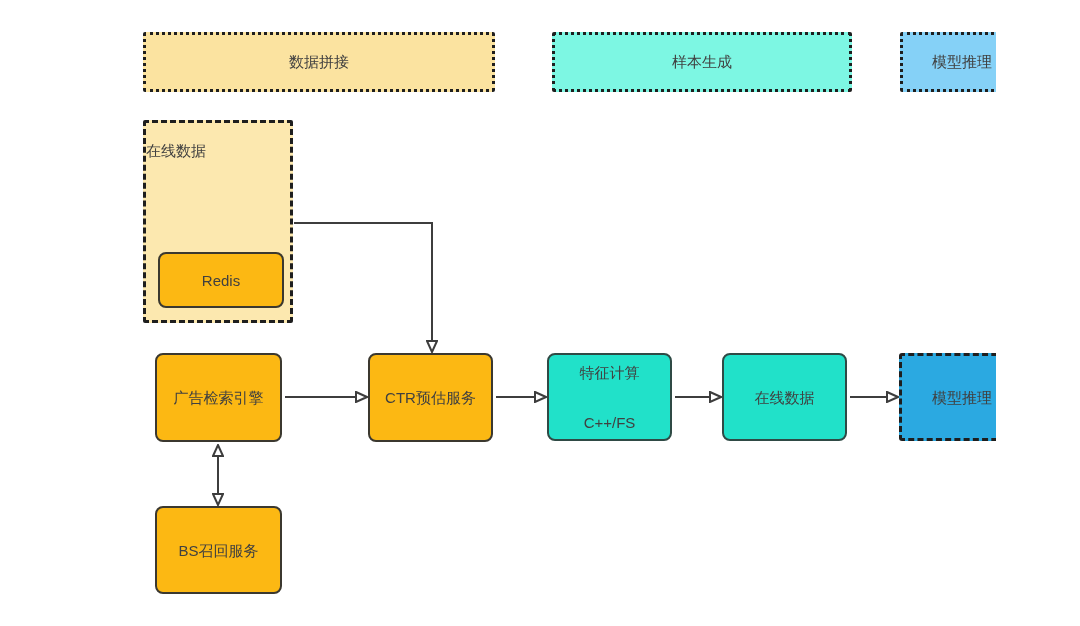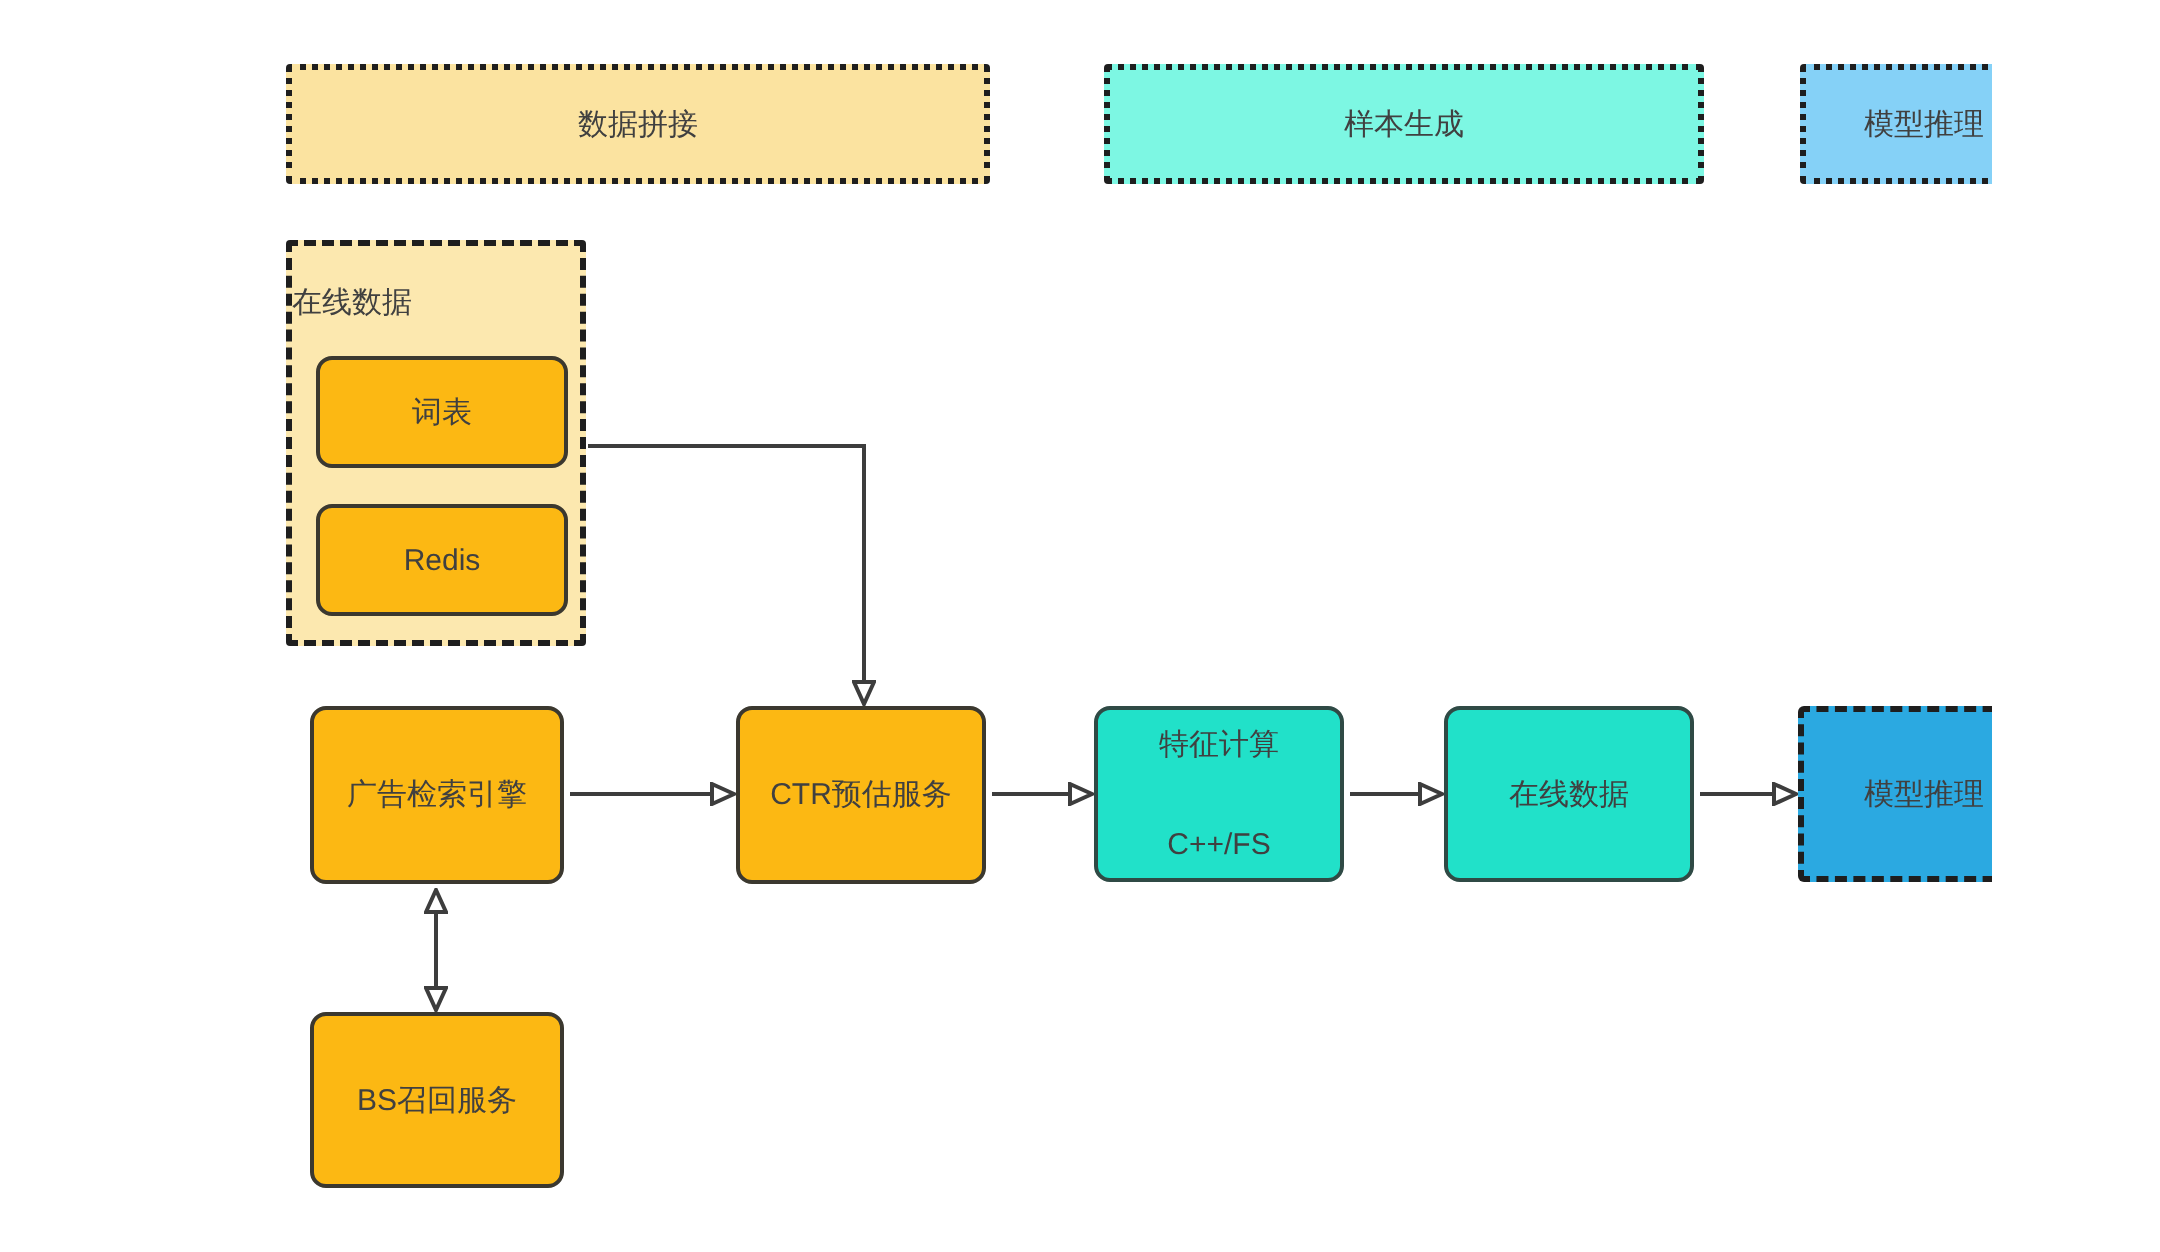--- a/index.html
+++ b/index.html
@@ -103,23 +103,20 @@
   </div>
   <div class="lane lane-sample-gen">
     <span>样本生成</span>
   </div>
   <div class="lane lane-model-infer">
     <span>模型推理</span>
   </div>
 
   <div class="group">
     <div class="group-title">在线数据</div>
-    <div class="node orange node-vocab">
-      <span>词表</span>
-    </div>
     <div class="node orange node-redis">
       <span>Redis</span>
     </div>
   </div>
 
   <div class="node orange node-ad-engine">
     <span>广告检索引擎</span>
   </div>
   <div class="node orange node-ctr-service">
     <span>CTR预估服务</span>

